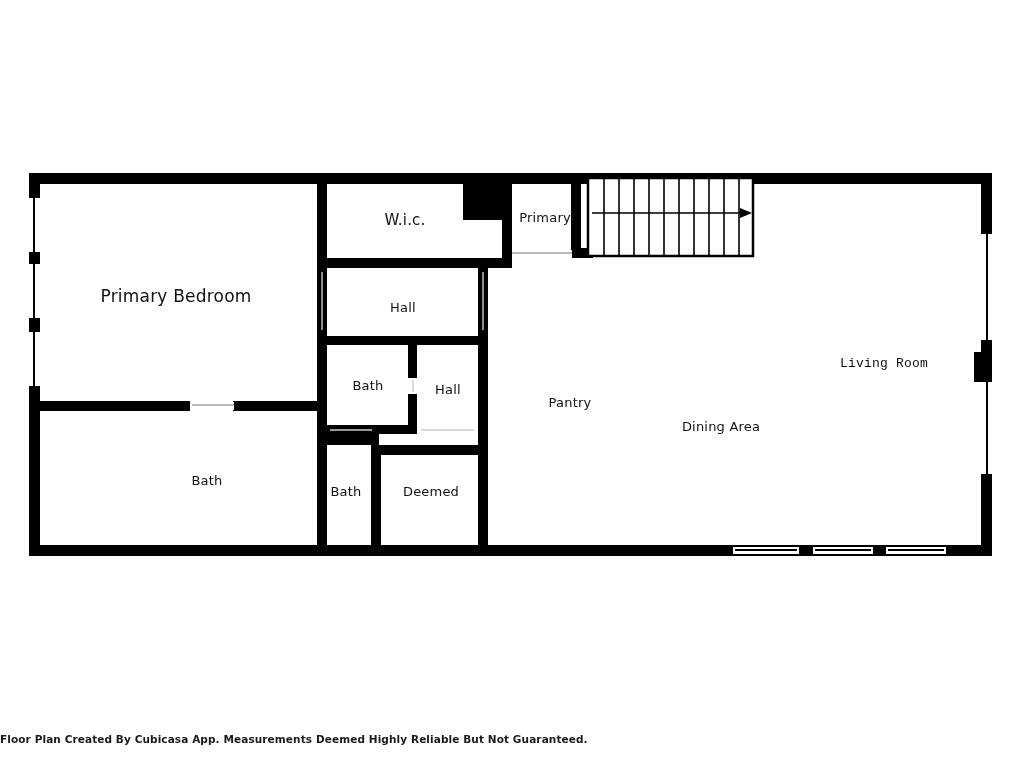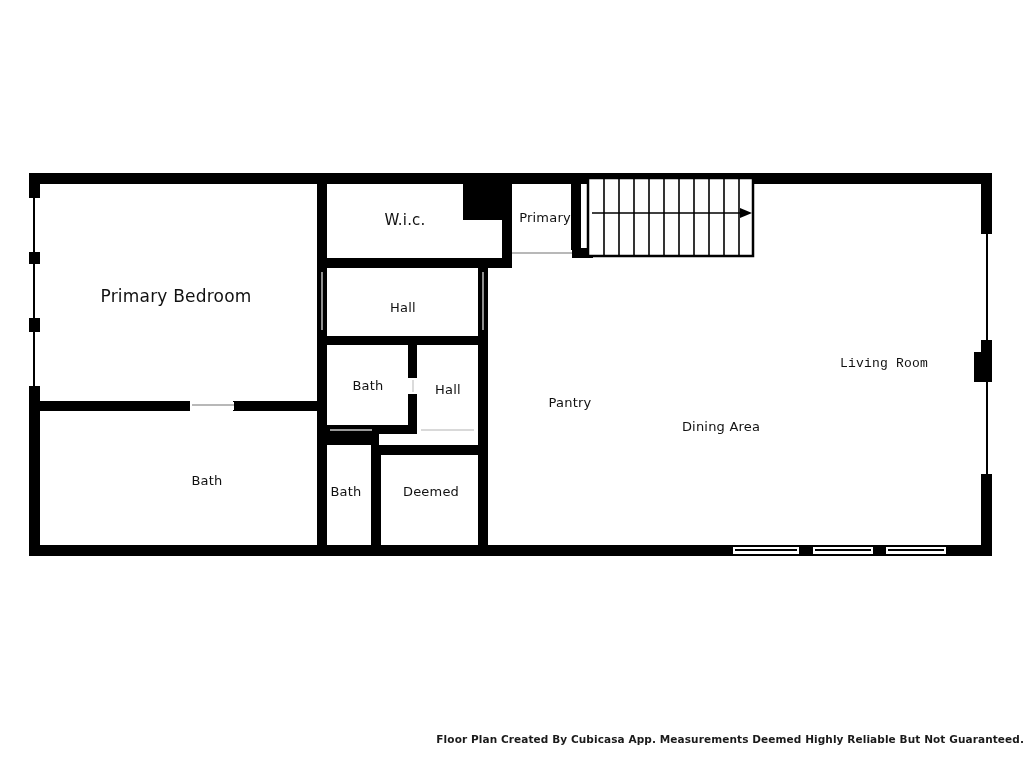--- a/index.html
+++ b/index.html
@@ -27,21 +27,21 @@
     font-family: "DejaVu Sans", sans-serif;
     white-space: nowrap;
     transform: translate(-50%, -50%);
     letter-spacing: 0.2px;
   }
   .caption {
     position: absolute;
     left: 0;
     top: 733px;
     width: 1024px;
-    text-align: right;
+    text-align: left;
     font-family: "DejaVu Sans", sans-serif;
     font-size: 10.5px;
     font-weight: bold;
     color: #1a1a1a;
     letter-spacing: 0.1px;
   }
 </style>
 </head>
 <body>
 

